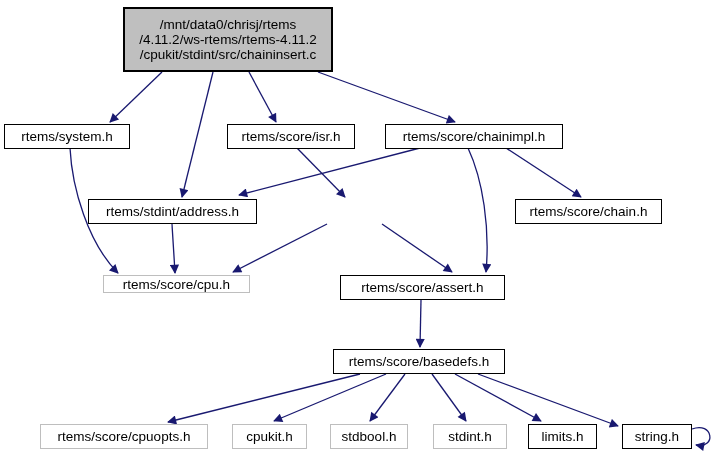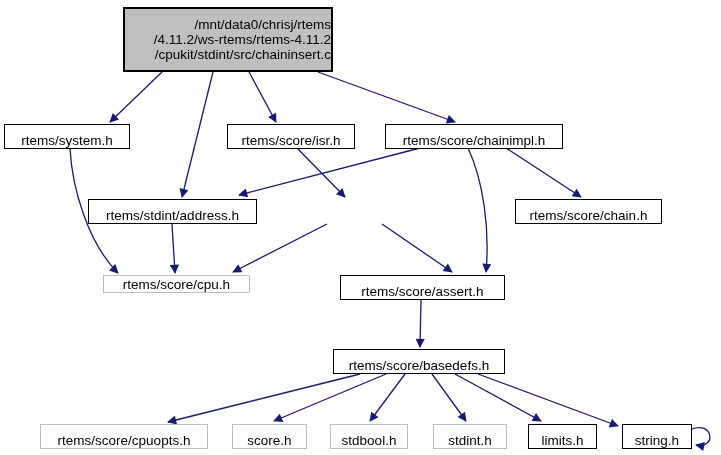--- a/index.html
+++ b/index.html
@@ -5,21 +5,21 @@
   html,body{margin:0;padding:0;background:#ffffff;}
   .canvas{
     position:relative;width:721px;height:455px;background:#ffffff;
     font-family:"Liberation Sans",sans-serif;overflow:hidden;
   }
   svg.edges-layer{position:absolute;left:0;top:0;z-index:1;}
   .edge{stroke:#191970;stroke-width:1.3;fill:none;}
   .node{
     position:absolute;z-index:2;box-sizing:border-box;
     background:#ffffff;border:1px solid #000000;
-    display:flex;align-items:flex-end;justify-content:center;
+    display:flex;align-items:center;justify-content:center;
     font-size:13.5px;color:#000000;white-space:nowrap;cursor:pointer;
   }
   .node.leaf{border-color:#bebebe;}
   .node.main{
     background:#bfbfbf;border:2px solid #000000;
     flex-direction:column;justify-content:center;text-align:center;
     line-height:15px;font-size:13.5px;
   }
   .node.main span{display:block;}
 </style>
@@ -68,19 +68,19 @@
 
   <div class="node" style="left:88px;top:199px;width:169px;height:25px">rtems/stdint/address.h</div>
   <div class="node" style="left:515px;top:199px;width:147px;height:25px">rtems/score/chain.h</div>
 
   <div class="node leaf" style="left:103px;top:275px;width:147px;height:18px">rtems/score/cpu.h</div>
   <div class="node" style="left:340px;top:275px;width:165px;height:25px">rtems/score/assert.h</div>
 
   <div class="node" style="left:333px;top:349px;width:172px;height:25px">rtems/score/basedefs.h</div>
 
   <div class="node leaf" style="left:40px;top:424px;width:168px;height:25px">rtems/score/cpuopts.h</div>
-  <div class="node leaf" style="left:232px;top:424px;width:75px;height:25px">score.h</div>
+  <div class="node leaf" style="left:232px;top:424px;width:75px;height:25px">cpukit.h</div>
   <div class="node leaf" style="left:330px;top:424px;width:78px;height:25px">stdbool.h</div>
   <div class="node leaf" style="left:433px;top:424px;width:74px;height:25px">stdint.h</div>
   <div class="node" style="left:528px;top:424px;width:69px;height:25px">limits.h</div>
   <div class="node" style="left:622px;top:424px;width:70px;height:25px">string.h</div>
 
 </div>
 
 </body></html>

